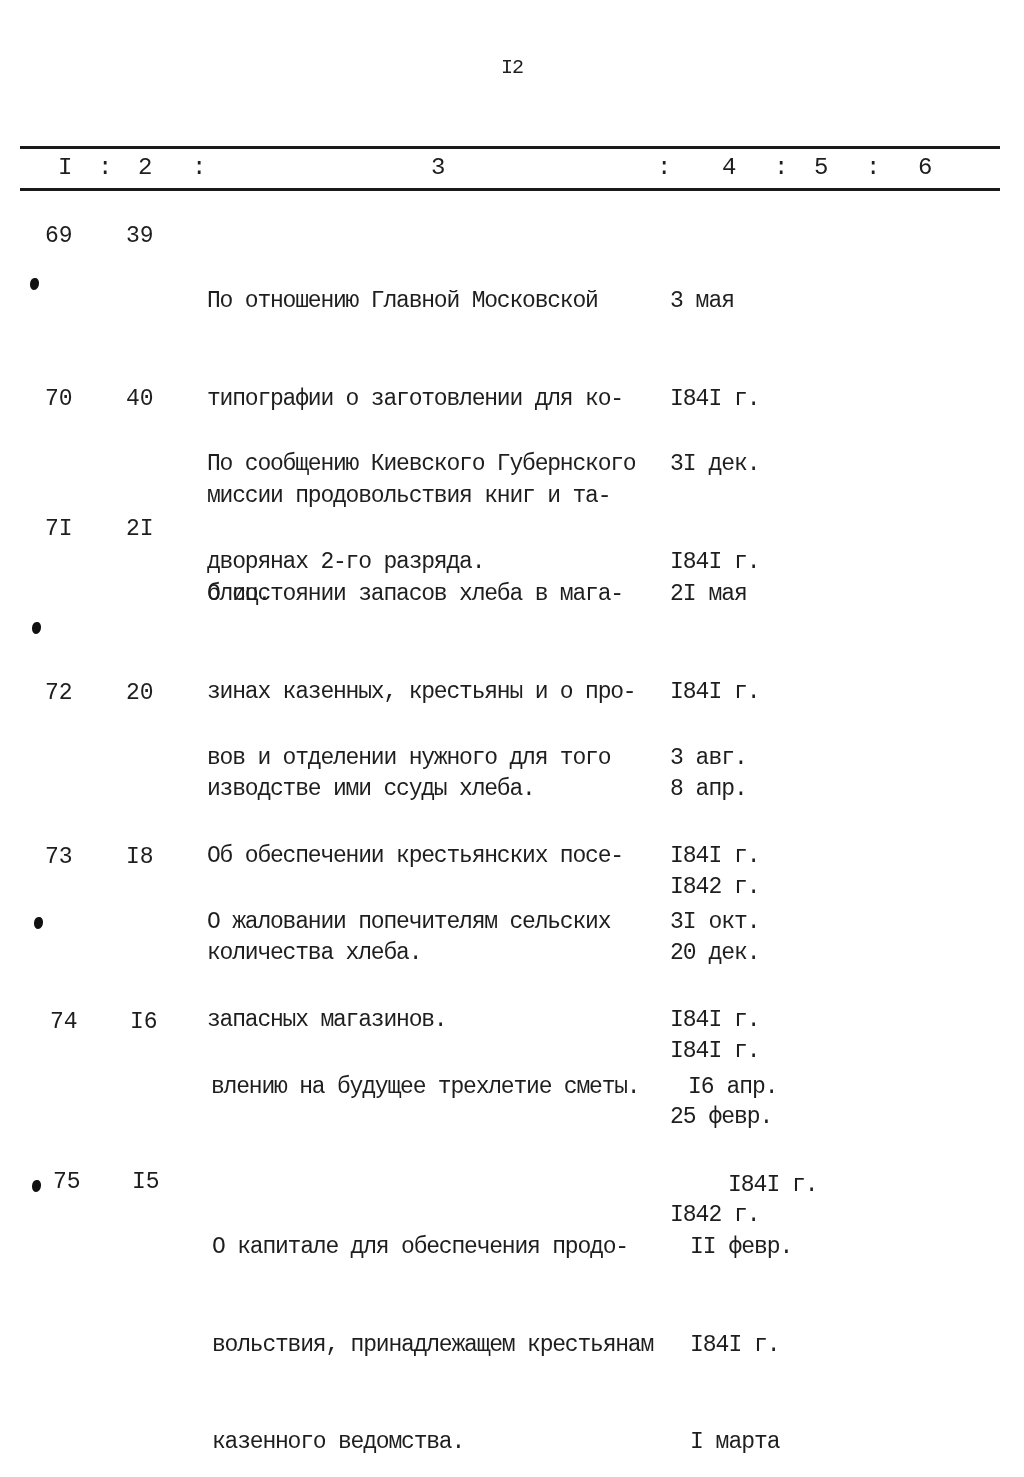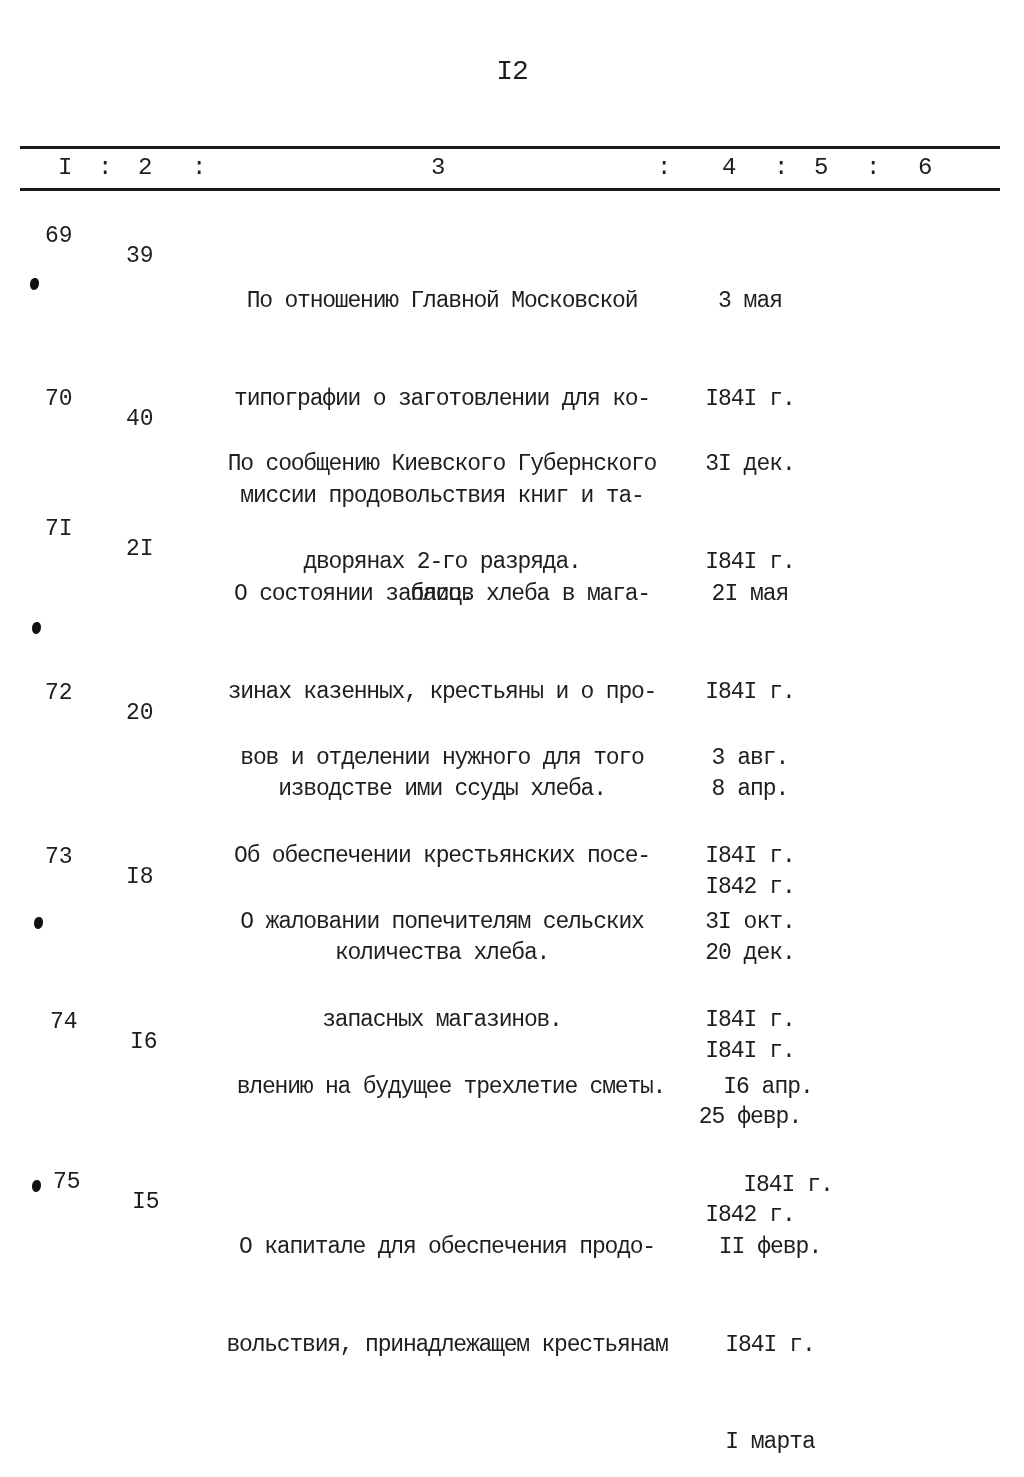--- a/index.html
+++ b/index.html
@@ -14,21 +14,21 @@
       overflow: hidden;
       font-family: "Liberation Mono", "DejaVu Sans Mono", monospace;
       color: #1e1e1e;
     }
     .page-number {
       position: absolute;
       left: 0;
       width: 1024px;
       top: 56px;
       text-align: center;
-      font-size: 28px;
+      font-size: 20px;
       letter-spacing: -1px;
     }
     .rule {
       position: absolute;
       left: 20px;
       width: 980px;
       height: 3px;
       background: #1a1a1a;
     }
     .rule.top { top: 146px; }
@@ -54,37 +54,36 @@
     }
     .row .c1 {
       position: absolute;
       left: 45px;
       width: 40px;
     }
     .row .c2 {
       position: absolute;
       left: 126px;
       width: 40px;
-      margin-top: 20px;
     }
     .row .c3 {
       position: absolute;
       left: 207px;
       width: 470px;
       white-space: pre;
       letter-spacing: -1.2px;
     }
     .row .c4 {
       position: absolute;
       left: 670px;
       width: 160px;
       white-space: pre;
       letter-spacing: -1px;
     }
-    .line { display: block; height: 32.5px; text-align: center; }
+    .line { display: block; height: 32.5px; }
     .mark {
       position: absolute;
       width: 9px;
       height: 12px;
       background: #111;
       border-radius: 50% 40% 55% 45%;
     }
   </style>
 </head>
 <body>
@@ -197,20 +196,21 @@
       <span class="line" style="padding-left:40px">I84I г.</span>
     </span>
   </div>
 
   <div class="row" style="top:1166px">
     <span class="c1" style="left:53px">75</span>
     <span class="c2" style="left:132px">I5</span>
     <span class="c3" style="left:212px">
       <span class="line">О капитале для обеспечения продо-</span>
       <span class="line">вольствия, принадлежащем крестьянам</span>
+      <span class="line">казенного ведомства.</span>
     </span>
     <span class="c4" style="left:690px">
       <span class="line">II февр.</span>
       <span class="line">I84I г.</span>
       <span class="line">I марта</span>
       
     </span>
   </div>
 
   <div class="mark" style="left:30px; top:278px"></div>

